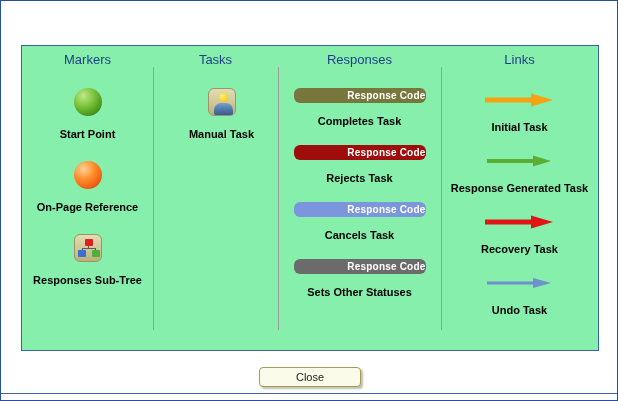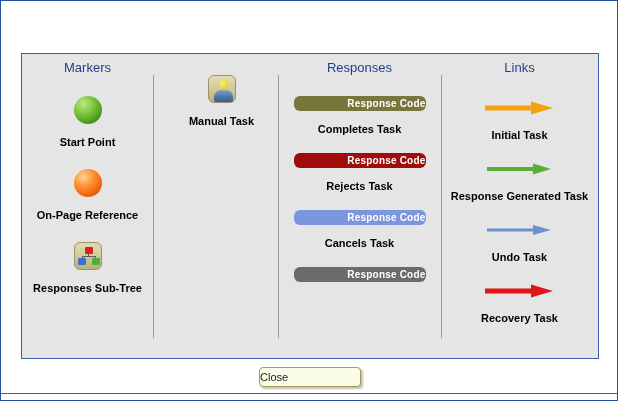--- a/index.html
+++ b/index.html
@@ -81,25 +81,25 @@
   .subtitle {
     position: absolute;
     left: 18px; top: 24px;
     font-size: 13px;
     color: #1a1a1a;
     letter-spacing: 0.1px;
     white-space: nowrap;
   }
   .panel {
     position: absolute;
-    left: 20px; top: 52px;
+    left: 20px; top: 44px;
     width: 578px; height: 306px;
     border: 1px solid #3a62a8;
     box-sizing: border-box;
-    background: #e5e5e5;
+    background: #86efac;
   }
   .divider {
     position: absolute;
     top: 21px;
     width: 1px;
     height: 263px;
     background: #9b9b9b;
   }
   .col {
     position: absolute;
@@ -230,20 +230,21 @@
   .close-btn {
     position: absolute;
     left: 258px; top: 366px;
     width: 102px; height: 20px;
     background: #fbfbe9;
     border: 1px solid #a39a5c;
     border-radius: 4px;
     color: #1b1b1b;
     font-size: 11px;
     line-height: 18px;
+    text-align: center;
     box-shadow: 2px 2px 2px rgba(120,115,80,0.45);
     cursor: pointer;
     box-sizing: border-box;
   }
 </style>
 </head>
 <body>
 
 <div class="window">
 
@@ -276,20 +277,21 @@
             <div class="bar-v3"></div>
           <div class="node n-top"></div>
           <div class="node n-left"></div>
           <div class="node n-right"></div>
         </div>
         <div class="entry-label">Responses Sub-Tree</div>
       </div>
     </div>
 
     <div class="col" style="left:131px; width:125px;">
+      <div class="col-head">Tasks</div>
 
       <div class="entry" style="margin-top:21px;padding-left:6px;">
         <div class="icon-tile tile-tan person">
           <div class="head"></div>
           <div class="body"></div>
         </div>
         <div class="entry-label">Manual Task</div>
       </div>
 
     </div>
@@ -307,20 +309,21 @@
         <div class="entry-label">Rejects Task</div>
       </div>
 
       <div class="entry" style="margin-top:18px;">
         <div class="pill" style="background:#7b96dd;">Response Code</div>
         <div class="entry-label">Cancels Task</div>
       </div>
 
       <div class="entry" style="margin-top:18px;">
         <div class="pill" style="background:#6b6b6b;">Response Code</div>
+        <div class="entry-label">Sets Other Statuses</div>
       </div>
     </div>
 
     <div class="col" style="left:419px; width:157px;">
       <div class="col-head">Links</div>
 
       <div class="entry" style="margin-top:24px;">
         <div class="arrow-wrap">
           <svg width="74" height="16" viewBox="0 0 74 16">
             <line x1="2" y1="8" x2="50" y2="8" stroke="#f5a112" stroke-width="5"></line>
@@ -336,36 +339,36 @@
             <line x1="4" y1="8" x2="52" y2="8" stroke="#5bad33" stroke-width="4"></line>
             <polygon points="50,2.5 68,8 50,13.5" fill="#5bad33"></polygon>
           </svg>
         </div>
         <div class="entry-label">Response Generated Task</div>
       </div>
 
       <div class="entry" style="margin-top:19px;">
         <div class="arrow-wrap">
           <svg width="74" height="16" viewBox="0 0 74 16">
+            <line x1="2" y1="8" x2="50" y2="8" stroke="#e01515" stroke-width="5"></line>
+            <polygon points="48,1.5 70,8 48,14.5" fill="#e01515"></polygon>
+          </svg>
+        </div>
+        <div class="entry-label">Recovery Task</div>
+      </div>
+
+      <div class="entry" style="margin-top:19px;">
+        <div class="arrow-wrap">
+          <svg width="74" height="16" viewBox="0 0 74 16">
             <line x1="4" y1="8" x2="52" y2="8" stroke="#6f8fd0" stroke-width="3"></line>
             <polygon points="50,3 68,8 50,13" fill="#6f8fd0"></polygon>
           </svg>
         </div>
         <div class="entry-label">Undo Task</div>
       </div>
-
-      <div class="entry" style="margin-top:19px;">
-        <div class="arrow-wrap">
-          <svg width="74" height="16" viewBox="0 0 74 16">
-            <line x1="2" y1="8" x2="50" y2="8" stroke="#e01515" stroke-width="5"></line>
-            <polygon points="48,1.5 70,8 48,14.5" fill="#e01515"></polygon>
-          </svg>
-        </div>
-        <div class="entry-label">Recovery Task</div>
-      </div>
     </div>
 
   </div>
 
   <div class="close-btn">Close</div>
   <div class="footer-sep"></div>
 
 </div>
 
 </body></html>

